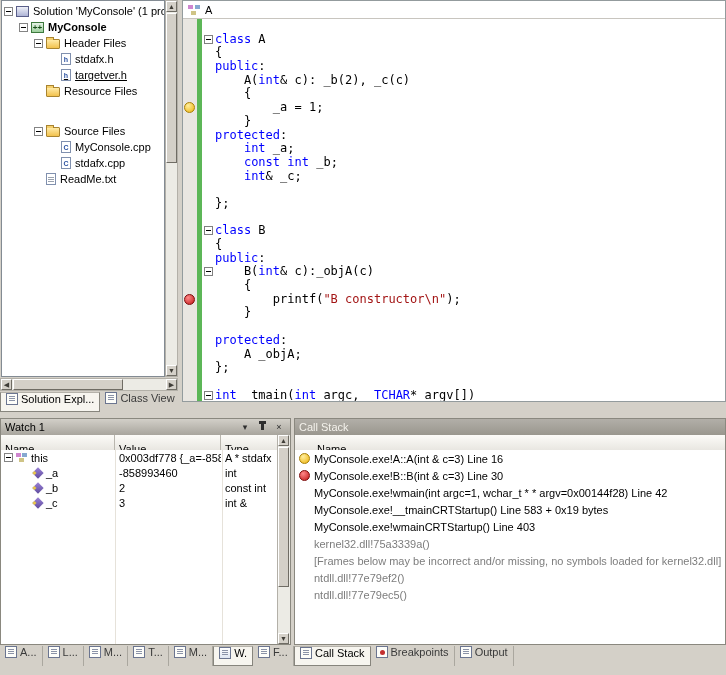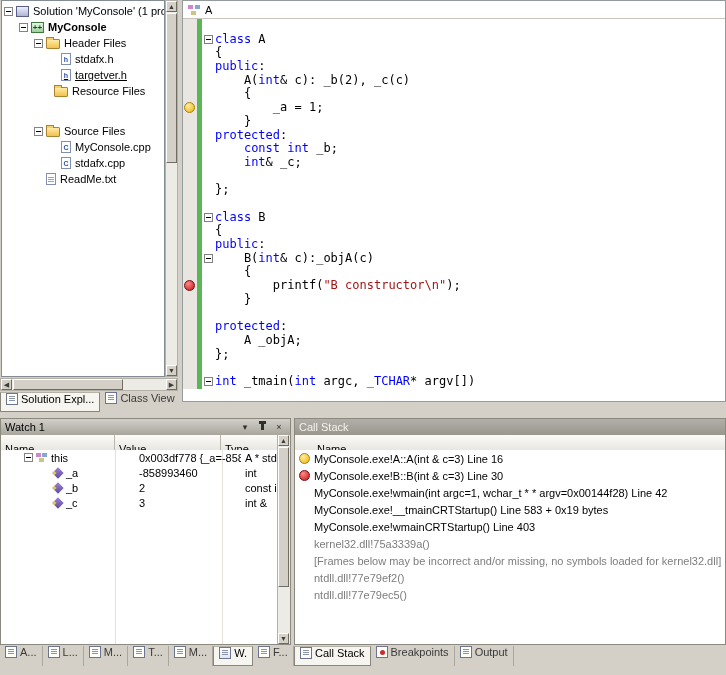--- a/index.html
+++ b/index.html
@@ -78,21 +78,21 @@
   .pin-glyph{width:3px;height:6px;background:#2e2e2e;position:relative;display:inline-block;}
   .pin-glyph::before{content:'';position:absolute;left:-2px;top:-3px;width:7px;height:3px;background:#2e2e2e;}
 
   .grid-header{display:flex;height:29px;background:linear-gradient(#fcfbf8,#d8d5cd);border-bottom:1px solid #aeaba3;}
   .gh-cell{font-size:11px;padding:1px 4px;border-right:1px solid #b9b6ae;display:flex;align-items:center;overflow:hidden;white-space:nowrap;}
   .gh-name{width:114px;}
   .gh-value{width:106px;}
   .gh-type{flex:1;border-right:none;}
   .watch-body{position:absolute;left:0;top:31px;right:13px;bottom:0;overflow:hidden;background:#fff;}
   .grid-line{position:absolute;top:0;bottom:0;width:1px;background:#e6e2da;}
-  .wrow{display:flex;height:15px;align-items:center;position:relative;margin-left:20px;}
+  .wrow{display:flex;height:15px;align-items:center;position:relative;}
   .wc{font-size:11px;height:100%;display:flex;align-items:center;overflow:hidden;white-space:nowrap;}
   .wc-name{width:114px;}
   .wc-value{width:106px;padding-left:4px;}
   .wc-type{flex:1;padding-left:4px;}
   .wicon{flex:none;margin-right:4px;}
   .wicon-member{width:8px;height:8px;background:linear-gradient(135deg,#9a82d6,#5f4b9e);transform:rotate(45deg);margin-left:2px;position:relative;}
   .wicon-member::after{content:'';position:absolute;left:0;bottom:0;width:3px;height:3px;background:#e8c64a;}
   .wicon-this{width:11px;height:10px;position:relative;}
   .wicon-this::before{content:'';position:absolute;left:0;top:0;width:5px;height:4px;background:#cf86cf;box-shadow:6px 0 0 #86a8d0,3px 5px 0 #cfc486;}
   .watch-vscroll{position:absolute;top:16px;right:0;width:13px;bottom:0;background:#ecebe5;border-left:1px solid #b3b0a8;}
@@ -139,21 +139,21 @@
         <div class="tree-row" style="padding-left: 47px;">
           <span class="expander-spacer"></span>
           <span class="ticon icon-file-h"></span>
           <span class="tlabel">stdafx.h</span>
         </div>
         <div class="tree-row" style="padding-left: 47px; text-decoration: underline;">
           <span class="expander-spacer"></span>
           <span class="ticon icon-file-h"></span>
           <span class="tlabel">targetver.h</span>
         </div>
-        <div class="tree-row" style="padding-left: 40px;">
+        <div class="tree-row" style="padding-left: 32px;">
           <span class="expander-spacer"></span>
           <span class="ticon icon-folder"></span>
           <span class="tlabel">Resource Files</span>
         </div>
         <div class="tree-row" style="padding-left: 32px; margin-top: 24px;">
           <span class="expander"></span>
           <span class="ticon icon-folder"></span>
           <span class="tlabel">Source Files</span>
         </div>
         <div class="tree-row" style="padding-left: 47px;">
@@ -252,20 +252,26 @@
           <span class="g"></span>
           <span class="bar"></span>
           <span class="fold"></span>
           <span class="ctext"><span class="seg-pl">    }</span></span>
         </div>
         <div class="code-row">
           <span class="g"></span>
           <span class="bar"></span>
           <span class="fold"></span>
           <span class="ctext"><span class="seg-kw">protected</span><span class="seg-pl">:</span></span>
+        </div>
+        <div class="code-row">
+          <span class="g"></span>
+          <span class="bar"></span>
+          <span class="fold"></span>
+          <span class="ctext"><span class="seg-pl">    </span><span class="seg-kw">int</span><span class="seg-pl"> _a;</span></span>
         </div>
         <div class="code-row">
           <span class="g"></span>
           <span class="bar"></span>
           <span class="fold"></span>
           <span class="ctext"><span class="seg-pl">    </span><span class="seg-kw">const</span><span class="seg-pl"> </span><span class="seg-kw">int</span><span class="seg-pl"> _b;</span></span>
         </div>
         <div class="code-row">
           <span class="g"></span>
           <span class="bar"></span>

